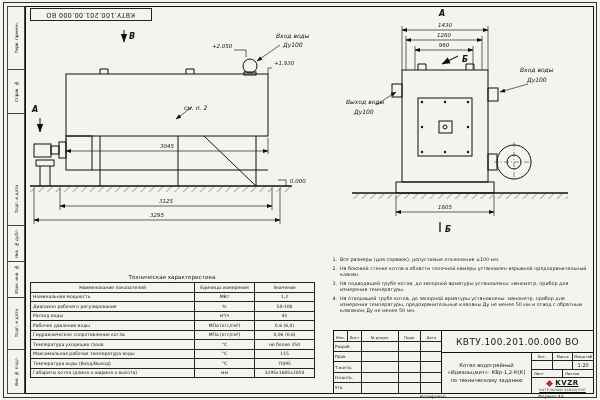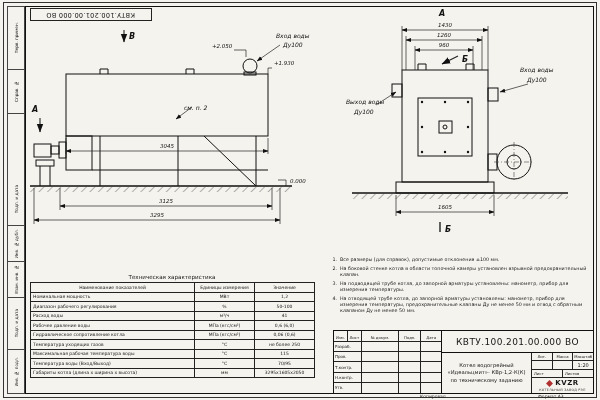--- a/index.html
+++ b/index.html
@@ -38,21 +38,21 @@
   .tb-code{height:22px;border-bottom:1px solid #111;display:flex;align-items:center;justify-content:center;font-size:9px;letter-spacing:.4px;}
   .tb-low{flex:1;display:flex;}
   .tb-product{width:90px;border-right:0.7px solid #222;display:flex;flex-direction:column;align-items:center;justify-content:center;font-size:5.2px;line-height:1.35;text-align:center;}
   .tb-rcol{flex:1;display:flex;flex-direction:column;}
   .tb-lit{display:flex;height:8px;}
   .tb-lit div{flex:1;border-right:0.6px solid #222;border-bottom:0.6px solid #222;font-size:3.8px;display:flex;align-items:center;justify-content:center;}
   .tb-val{display:flex;height:9px;}
   .tb-val div{flex:1;border-right:0.6px solid #222;border-bottom:0.6px solid #222;font-size:5px;display:flex;align-items:center;justify-content:center;}
   .tb-sheet{display:flex;height:8px;}
   .tb-sheet div{flex:1;border-right:0.6px solid #222;border-bottom:0.6px solid #222;font-size:3.8px;display:flex;align-items:center;padding-left:2px;}
-  .tb-company{flex:1;display:flex;flex-direction:column;align-items:center;justify-content:center;gap:1px;}
+  .tb-company{flex:1;display:flex;flex-direction:column;align-items:center;justify-content:center;gap:1px;text-decoration:underline;}
   .logo-row{display:flex;align-items:center;gap:2px;font-weight:bold;font-size:7px;letter-spacing:.5px;}
   .company-name{font-size:3.2px;letter-spacing:.3px;color:#333;}
   .bottom-label{position:absolute;top:394px;font-size:4.5px;color:#222;}
 </style>
 </head>
 <body>
 
 <div class="paper">
   <div class="outer-frame"></div>
   <div class="inner-frame"></div>

